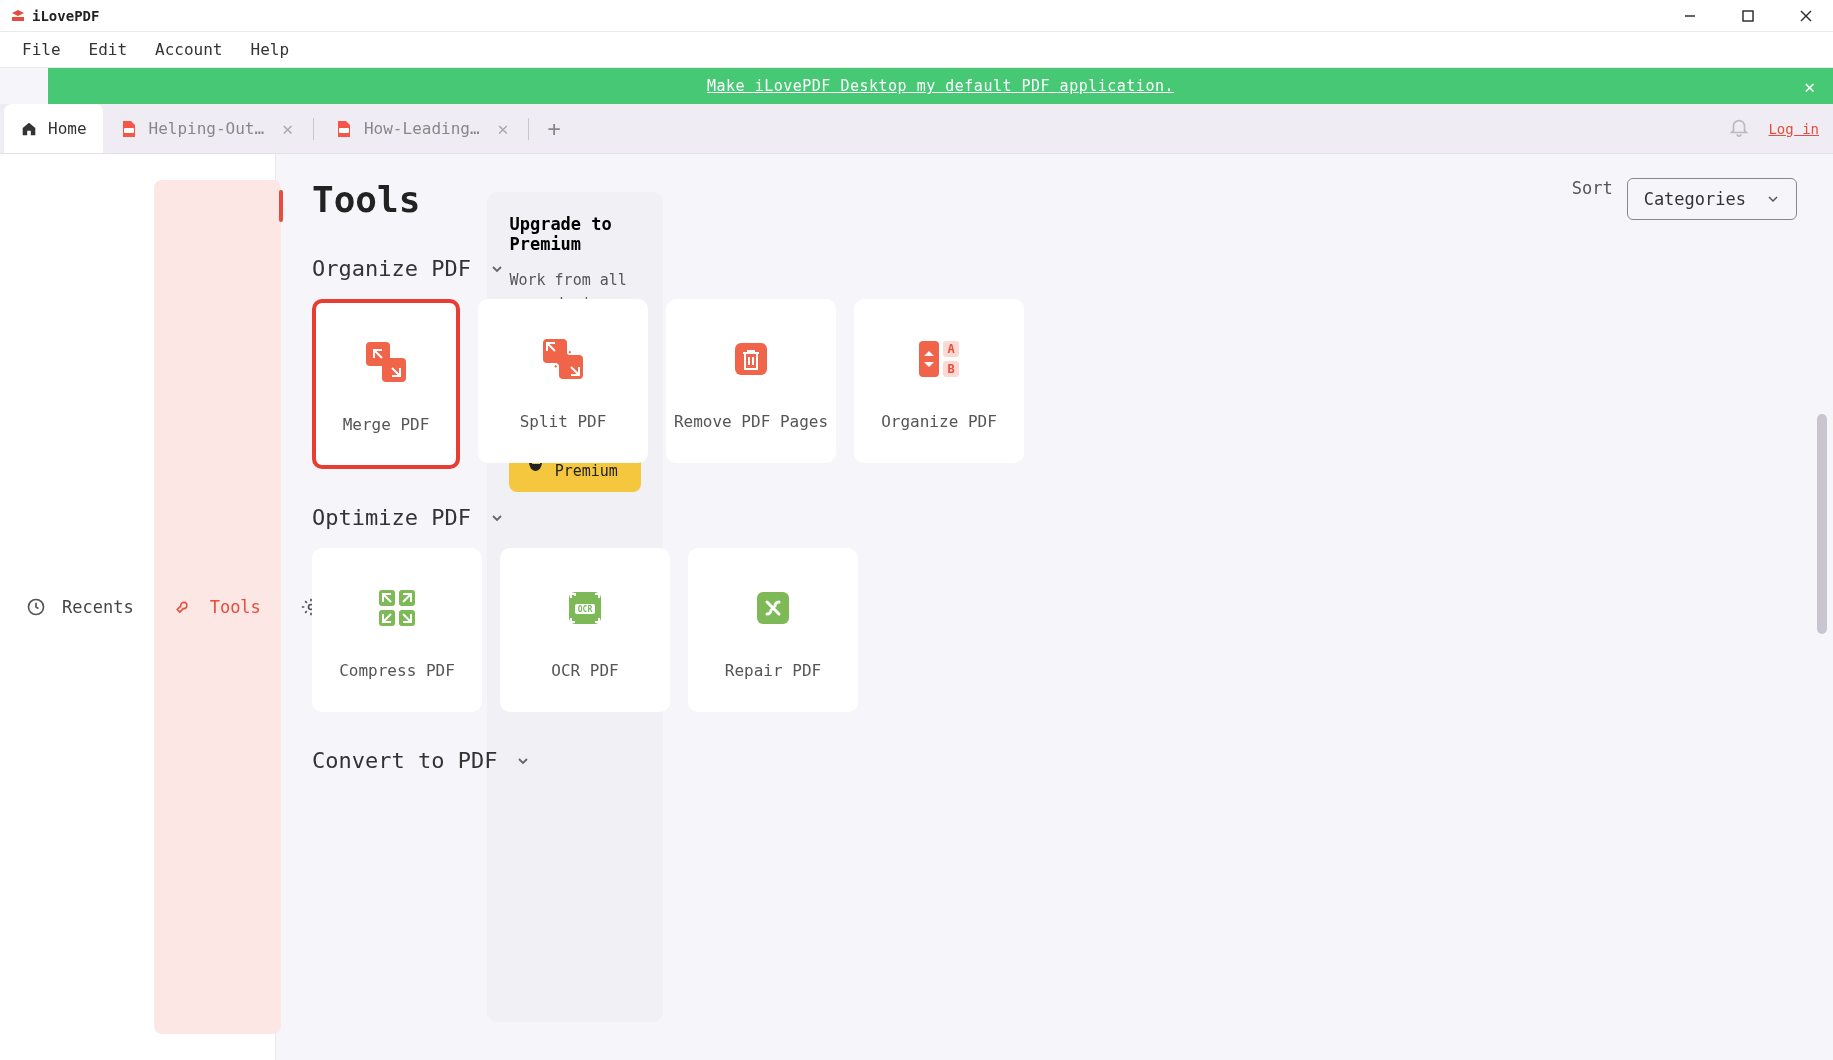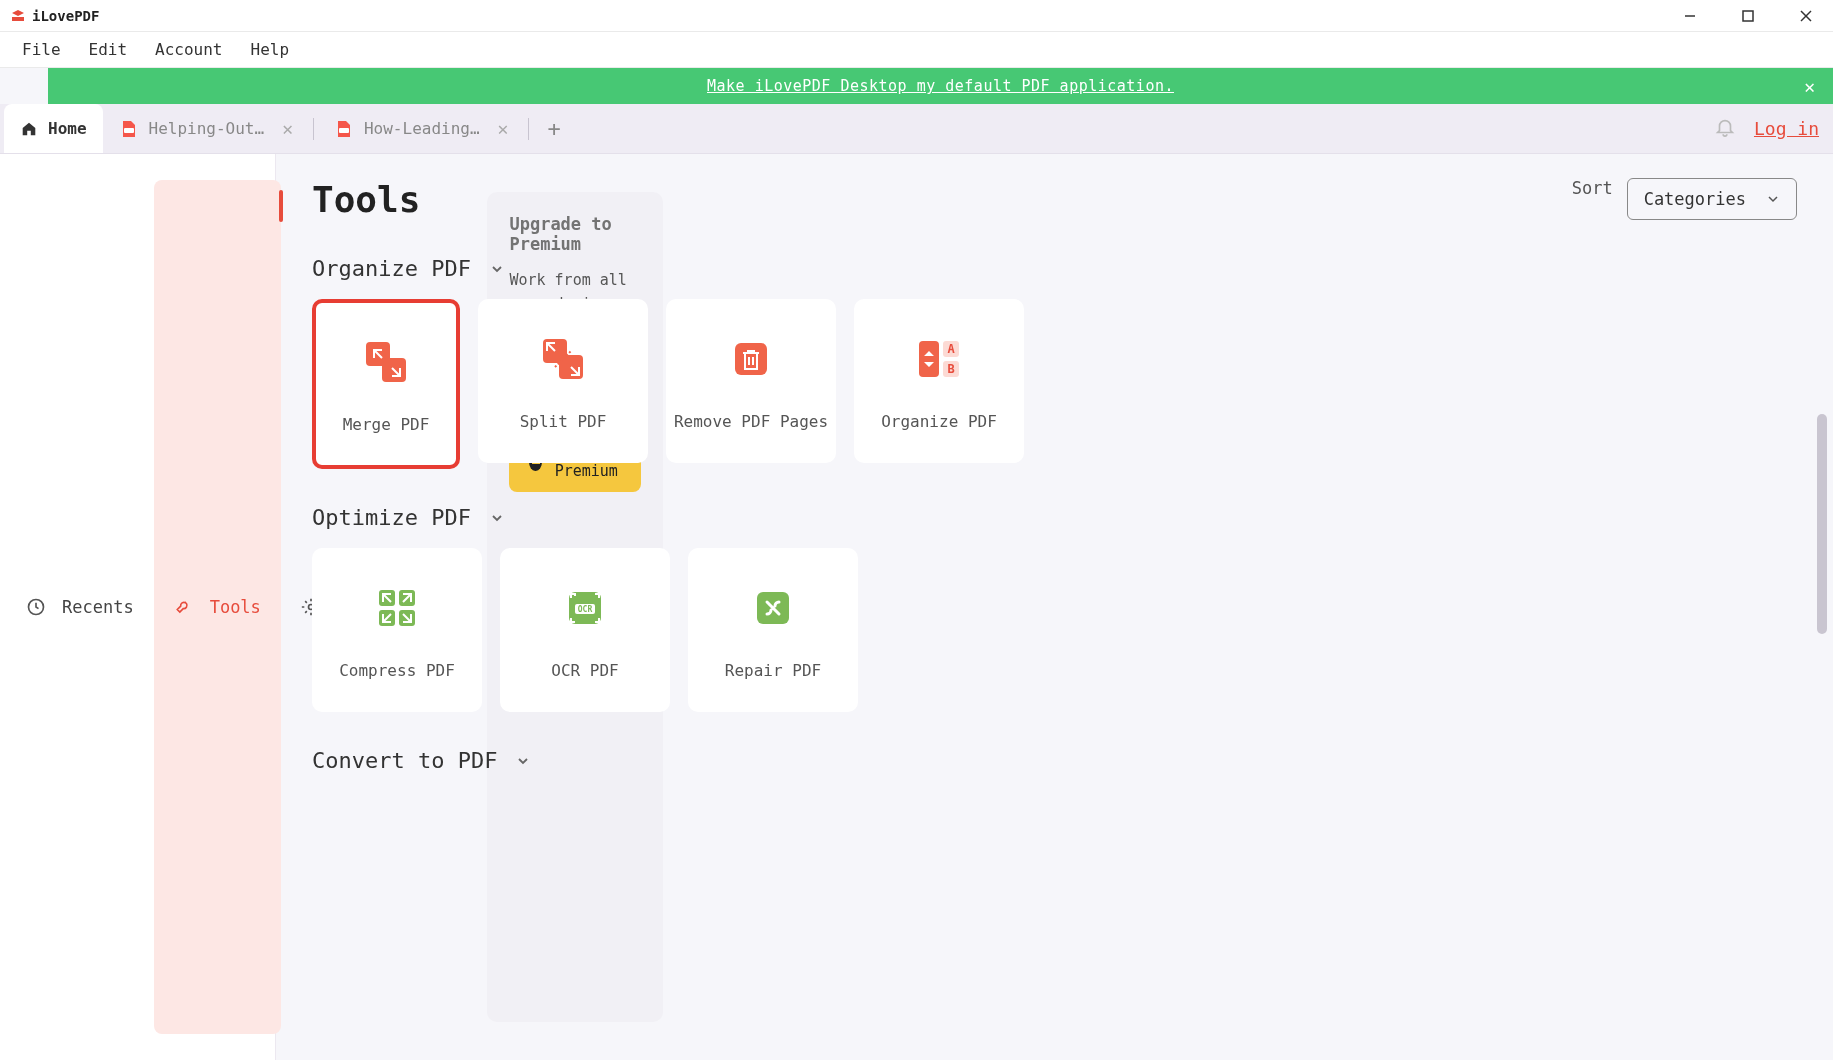--- a/index.html
+++ b/index.html
@@ -96,34 +96,33 @@
       height: 100%;
       font-family: Consolas, monospace;
       color: #888;
       font-size: 16px;
       cursor: pointer;
     }
     .tab.active {
       background: #fff;
       color: #333;
       border-radius: 8px 8px 0 0;
-      font-weight: bold;
     }
     .tab-sep {
       width: 1px; height: 22px; background: #c8c4d0; margin: 0 4px;
     }
     .tab-close { color: #aaa; font-size: 18px; cursor: pointer; margin-left: 8px; }
     .tab-plus { color:#888; font-size:22px; margin-left:14px; cursor:pointer; }
     .tab-spacer { flex: 1; }
     .bell { margin-right: 18px; cursor: pointer; }
     .login {
       color: #e74c3c;
       text-decoration: underline;
       font-family: Consolas, monospace;
-      font-size: 18px;
+      font-size: 14px;
       margin-right: 14px;
       cursor: pointer;
     }
 
     
     .main {
       display: flex;
       height: calc(1060px - 32px - 36px - 36px - 50px);
     }
 
@@ -166,21 +165,21 @@
 
     .premium-box {
       margin: 18px;
       padding: 22px;
       border-radius: 10px;
       background: #f1f0f5;
     }
     .premium-box h3 {
       font-family: Consolas, monospace;
       font-size: 17px;
-      color: #737373;
+      color: #000000;
       margin-bottom: 14px;
       font-weight: 700;
     }
     .premium-box p {
       font-family: Consolas, monospace;
       font-size: 15px;
       color: #555;
       line-height: 1.6;
       margin-bottom: 20px;
     }

